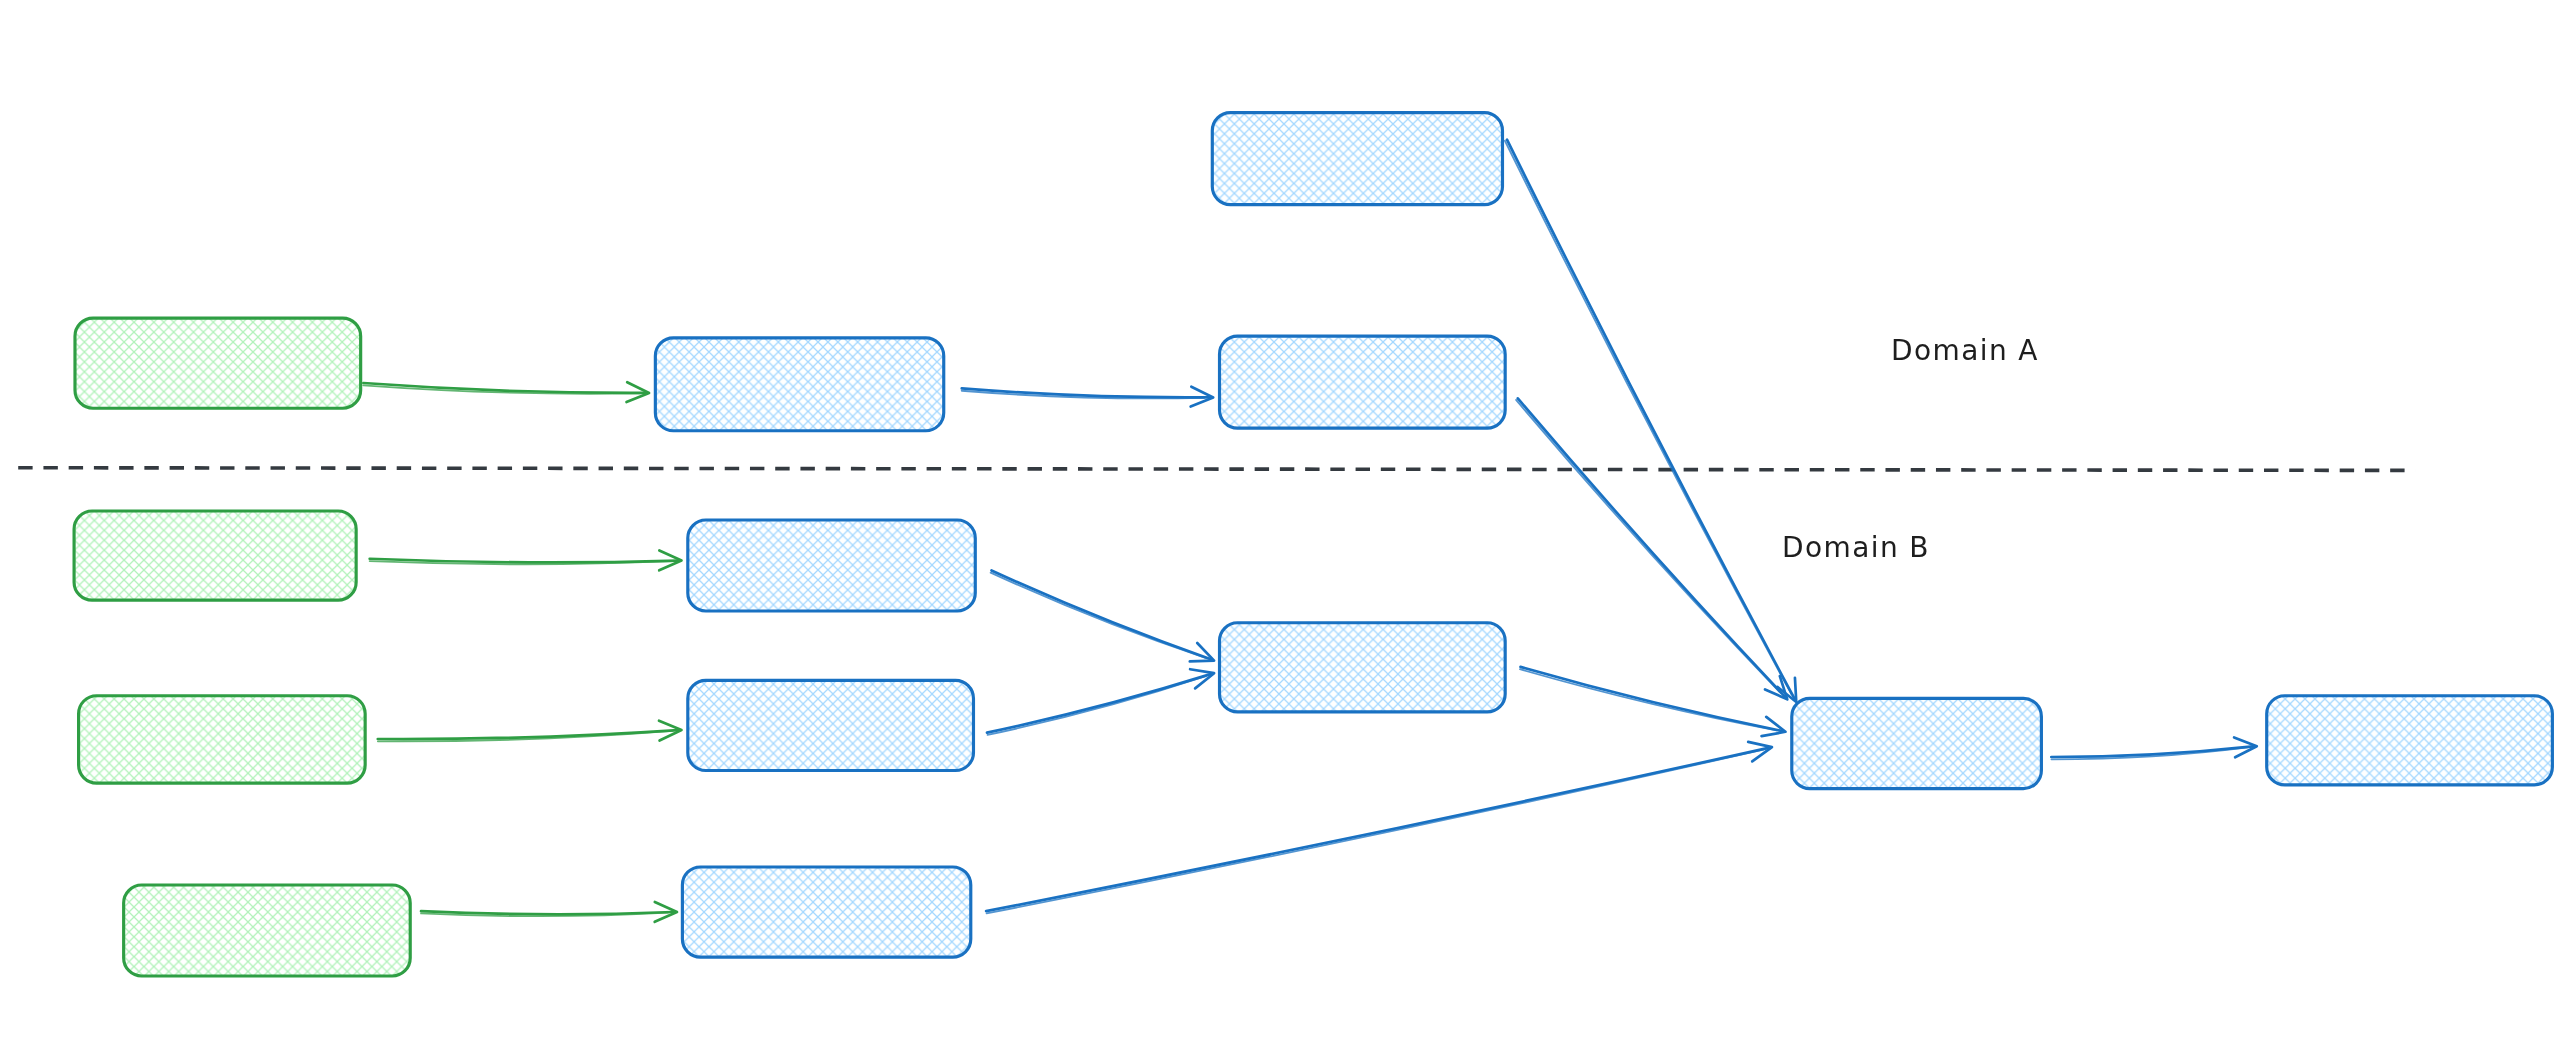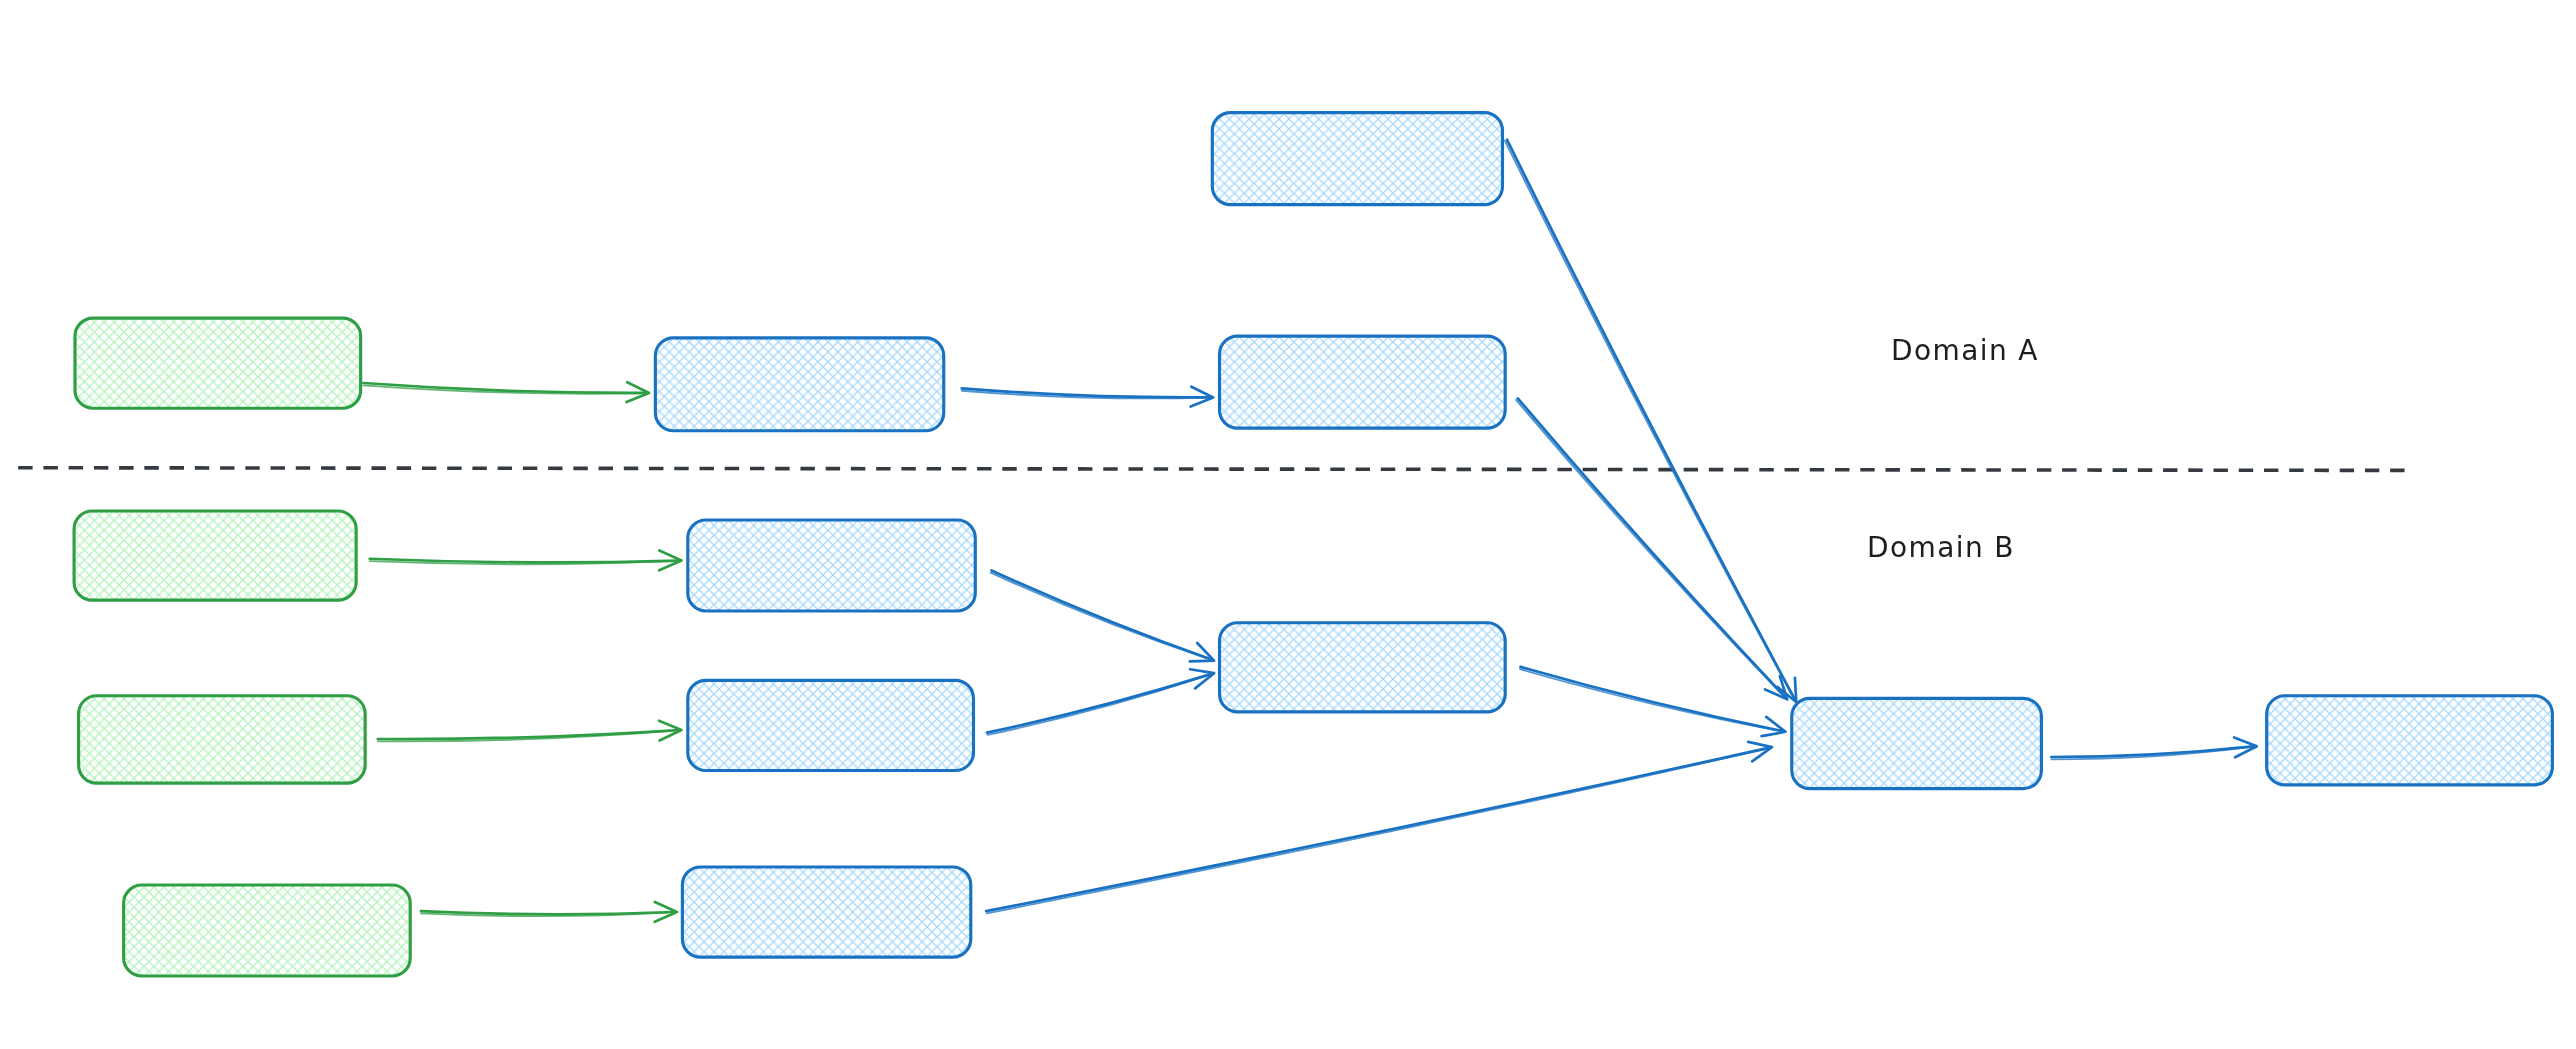--- a/index.html
+++ b/index.html
@@ -25,21 +25,21 @@
   .domain-label {
     position: absolute;
     color: #1e1e1e;
     font-size: 28px;
     letter-spacing: 1.4px;
     font-weight: normal;
     white-space: nowrap;
     user-select: none;
   }
   #domain-a-label { left: 1891px; top: 334px; }
-  #domain-b-label { left: 1867px; top: 531px; }
+  #domain-b-label { left: 1782px; top: 531px; }
 </style>
 </head>
 <body>
 
 <div id="canvas-wrap">
 
   <svg id="diagram-svg" viewBox="0 0 2858 1164" xmlns="http://www.w3.org/2000/svg">
     <defs>
       <pattern id="hatch-blue" width="11" height="11" patternUnits="userSpaceOnUse">
         <path d="M0 11 L11 0 M-3 3 L3 -3 M8 14 L14 8" stroke="#a5d8ff" stroke-width="1.4" fill="none"></path>

